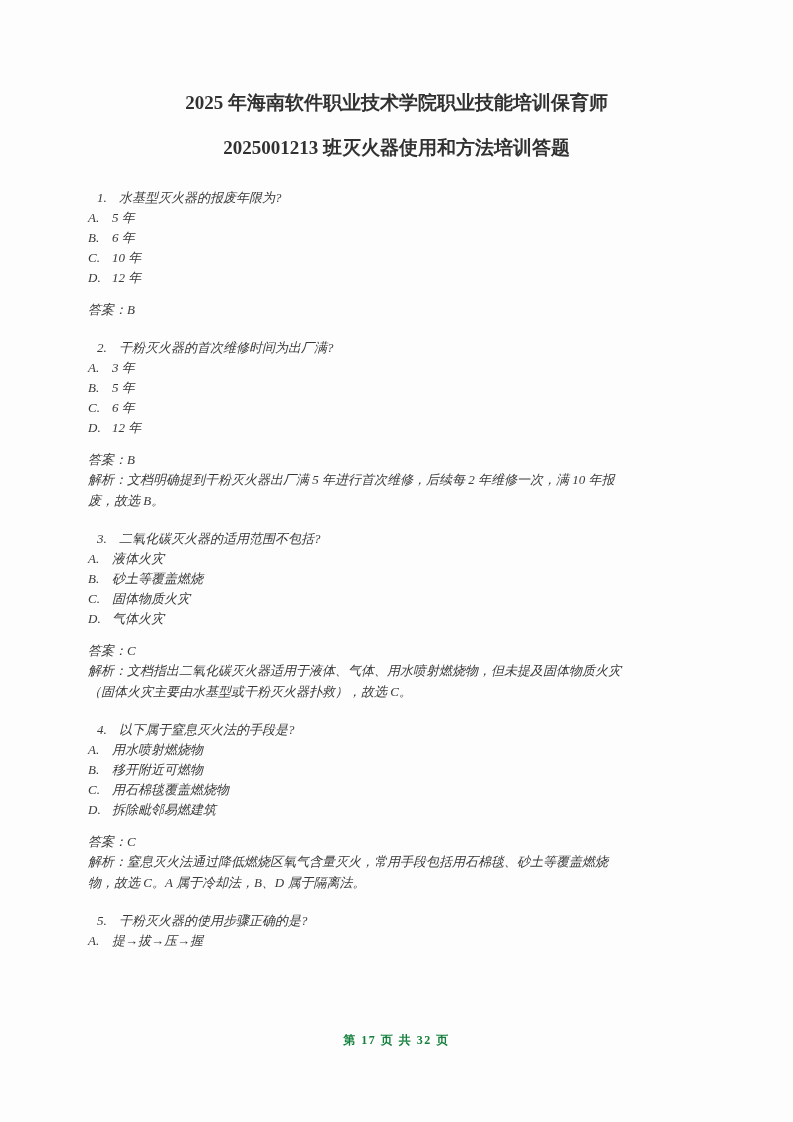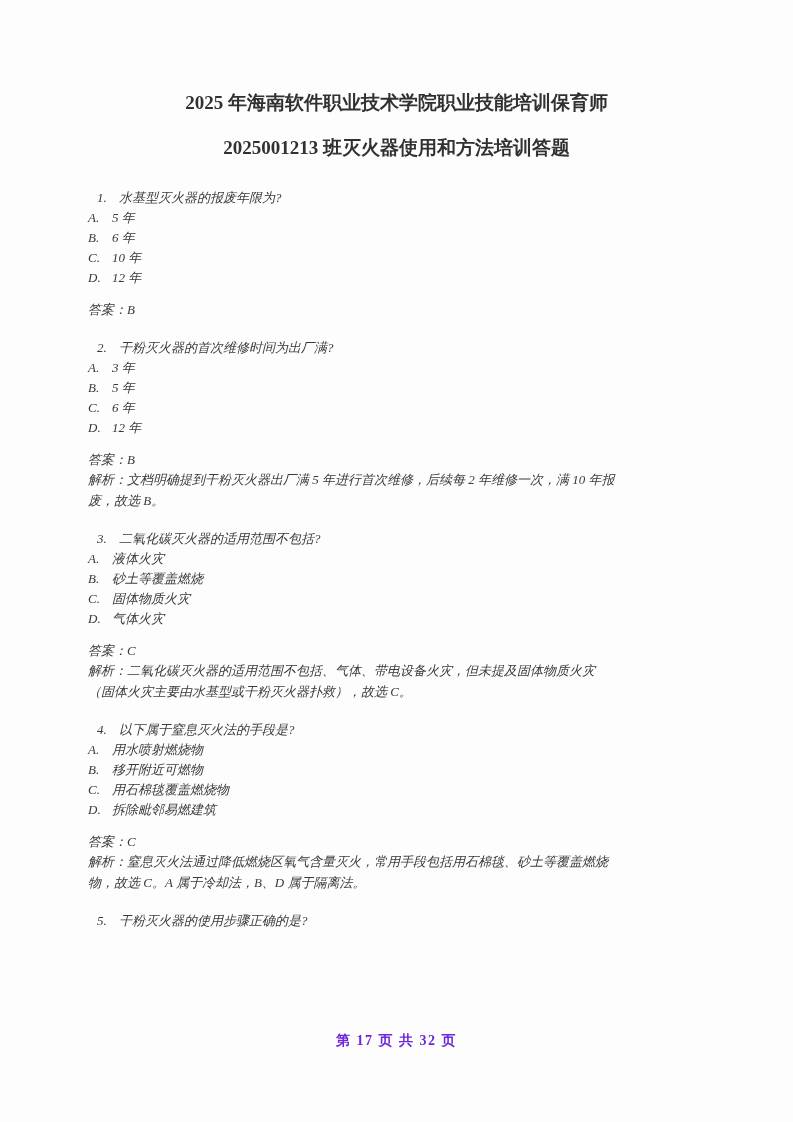--- a/index.html
+++ b/index.html
@@ -14,21 +14,21 @@
   .question{margin-top:0;}
   .q-line{padding-left:9px;margin-top:18px;line-height:20px;white-space:nowrap;}
   .q-num{display:inline-block;width:22px;}
   .opt{line-height:20px;white-space:nowrap;}
   .opt-label{display:inline-block;width:24px;}
   .answer{margin-top:12px;line-height:20px;}
   .analysis{margin:0;}
   .a-line{line-height:20.5px;white-space:nowrap;}
   .footer{
     position:absolute;left:0;right:0;top:1032px;text-align:center;
-    font-size:14px;font-weight:bold;color:#6d28d9;letter-spacing:1.5px;
+    font-size:12px;font-weight:bold;color:#15803d;letter-spacing:1.5px;
     font-family:"Liberation Serif","DejaVu Serif",serif;
   }
 </style>
 </head>
 <body>
 
 <div class="page">
 
   <header class="title">
     <div class="title-line">2025 年海南软件职业技术学院职业技能培训保育师</div>
@@ -66,21 +66,21 @@
     <section class="question">
       <div class="q-line">
         <span class="q-num">3.</span><span class="q-text">二氧化碳灭火器的适用范围不包括?</span>
       </div>
       <div class="opt"><span class="opt-label">A.</span><span class="opt-text">液体火灾</span></div>
       <div class="opt"><span class="opt-label">B.</span><span class="opt-text">砂土等覆盖燃烧</span></div>
       <div class="opt"><span class="opt-label">C.</span><span class="opt-text">固体物质火灾</span></div>
       <div class="opt"><span class="opt-label">D.</span><span class="opt-text">气体火灾</span></div>
       <div class="answer"><span>答案：</span><span>C</span></div>
       <div class="analysis">
-        <div class="a-line"><span>解析：</span><span>二氧化碳灭火器的适用范围不包括、气体、带电设备火灾，但未提及固体物质火灾</span></div>
+        <div class="a-line"><span>解析：</span><span>文档指出二氧化碳灭火器适用于液体、气体、用水喷射燃烧物，但未提及固体物质火灾</span></div>
         <div class="a-line">（固体火灾主要由水基型或干粉灭火器扑救），故选 C。</div>
       </div>
     </section>
 
     <section class="question">
       <div class="q-line">
         <span class="q-num">4.</span><span class="q-text">以下属于窒息灭火法的手段是?</span>
       </div>
       <div class="opt"><span class="opt-label">A.</span><span class="opt-text">用水喷射燃烧物</span></div>
       <div class="opt"><span class="opt-label">B.</span><span class="opt-text">移开附近可燃物</span></div>
@@ -90,20 +90,21 @@
       <div class="analysis">
         <div class="a-line"><span>解析：</span><span>窒息灭火法通过降低燃烧区氧气含量灭火，常用手段包括用石棉毯、砂土等覆盖燃烧</span></div>
         <div class="a-line">物，故选 C。A 属于冷却法，B、D 属于隔离法。</div>
       </div>
     </section>
 
     <section class="question">
       <div class="q-line">
         <span class="q-num">5.</span><span class="q-text">干粉灭火器的使用步骤正确的是?</span>
       </div>
+      <div class="opt"><span class="opt-label">A.</span><span class="opt-text">提→拔→压→握</span></div>
     </section>
 
   </main>
 
   <footer class="footer">
     <span>第 17 页 共 32 页</span>
   </footer>
 
 </div>
 

